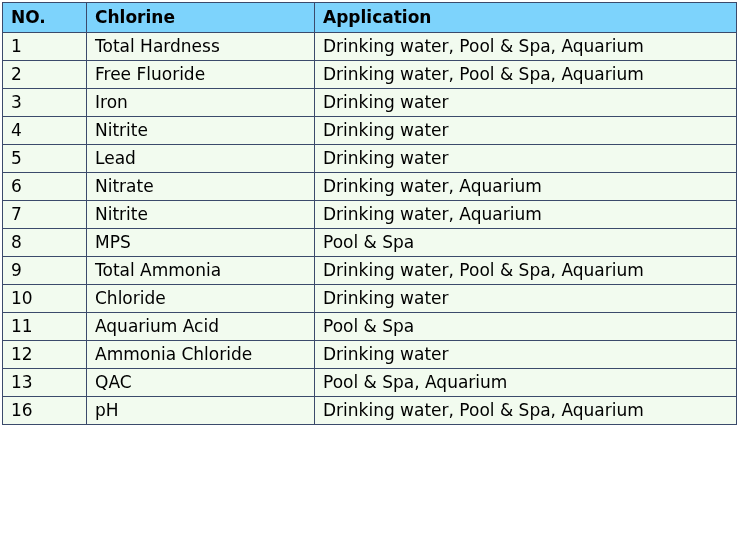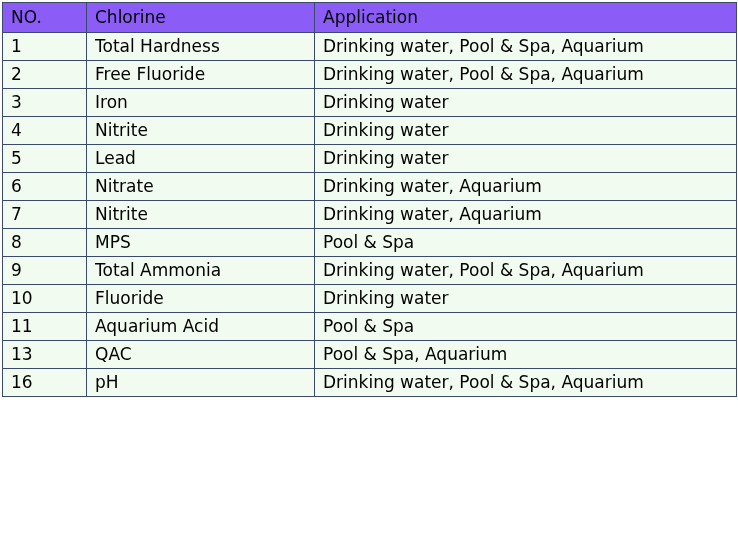--- a/index.html
+++ b/index.html
@@ -32,22 +32,22 @@
     line-height: 18px;
     padding: 4px 2px 5px 8px;
     text-align: left;
     color: #000000;
     background: #f2fbef;
     font-weight: normal;
     white-space: nowrap;
     overflow: hidden;
   }
   table.param-table thead th {
-    background: #8b5cf6;
-    font-weight: normal;
+    background: #7dd3fc;
+    font-weight: bold;
     padding-top: 5px;
     padding-bottom: 6px;
   }
   col.col-no { width: 84px; }
   col.col-param { width: 228px; }
   col.col-app { width: 422px; }
 </style>
 </head>
 <body>
 
@@ -106,27 +106,32 @@
         <td>MPS</td>
         <td>Pool &amp; Spa</td>
       </tr>
       <tr>
         <td>9</td>
         <td>Total Ammonia</td>
         <td>Drinking water, Pool &amp; Spa, Aquarium</td>
       </tr>
       <tr>
         <td>10</td>
-        <td>Fluoride</td>
+        <td>Chloride</td>
         <td>Drinking water</td>
       </tr>
       <tr>
         <td>11</td>
         <td>Aquarium Acid</td>
         <td>Pool &amp; Spa</td>
+      </tr>
+      <tr>
+        <td>12</td>
+        <td>Ammonia Chloride</td>
+        <td>Drinking water</td>
       </tr>
       <tr>
         <td>13</td>
         <td>QAC</td>
         <td>Pool &amp; Spa, Aquarium</td>
       </tr>
       <tr>
         <td>16</td>
         <td>pH</td>
         <td>Drinking water, Pool &amp; Spa, Aquarium</td>

